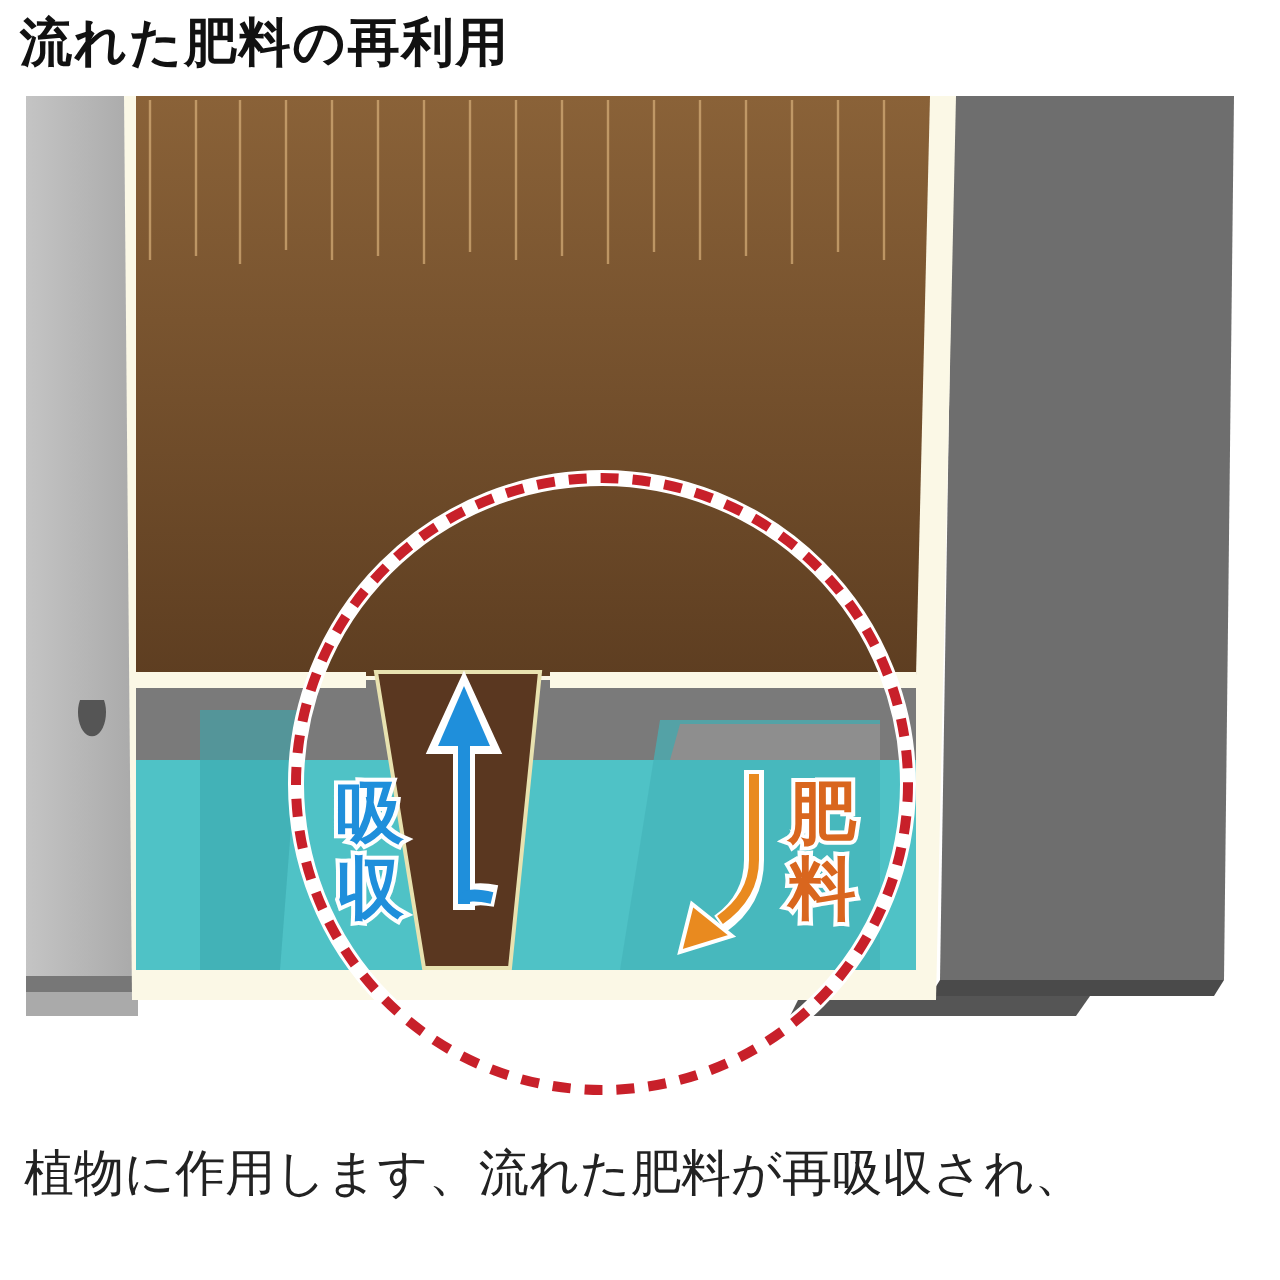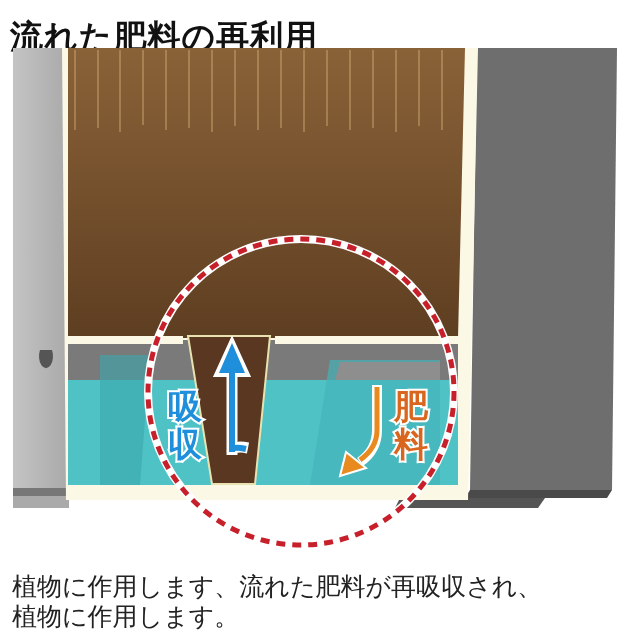--- a/index.html
+++ b/index.html
@@ -1,17 +1,17 @@
 <!DOCTYPE html>
 <html><head>
 <meta charset="utf-8">
 <style>
   html,body{margin:0;padding:0;background:#fff;}
   body{width:640px;height:640px;position:relative;overflow:hidden;font-family:"DejaVu Sans","Liberation Sans",sans-serif;}
-  .title{position:absolute;left:10px;top:17px;font-size:33px;font-weight:bold;color:#111;letter-spacing:1px;line-height:40px;}
+  .title{position:absolute;left:10px;top:2px;font-size:26px;font-weight:bold;color:#111;letter-spacing:1px;line-height:40px;}
   .scene{position:absolute;left:0;top:0;width:640px;height:640px;}
   .caption{position:absolute;left:12px;top:572px;font-size:25px;line-height:30px;color:#222;}
 </style>
 </head>
 <body>
 
 <div class="title">流れた肥料の再利用</div>
 
 <svg class="scene" viewBox="0 0 640 640" xmlns="http://www.w3.org/2000/svg">
   <defs>
@@ -91,14 +91,13 @@
   </g>
 
   <text x="168" y="418" font-size="34" font-weight="bold" fill="#1f8fdb" stroke="#fff" stroke-width="4" paint-order="stroke" font-family="DejaVu Sans, sans-serif">吸</text>
   <text x="168" y="456" font-size="34" font-weight="bold" fill="#1f8fdb" stroke="#fff" stroke-width="4" paint-order="stroke" font-family="DejaVu Sans, sans-serif">収</text>
   <text x="394" y="418" font-size="34" font-weight="bold" fill="#d9661e" stroke="#fff" stroke-width="4" paint-order="stroke" font-family="DejaVu Sans, sans-serif">肥</text>
   <text x="394" y="456" font-size="34" font-weight="bold" fill="#d9661e" stroke="#fff" stroke-width="4" paint-order="stroke" font-family="DejaVu Sans, sans-serif">料</text>
 </svg>
 
 <div class="caption">
   <div>植物に作用します、流れた肥料が再吸収され、</div>
-  <div>植物に作用します。</div>
 </div>
 
 </body></html>

